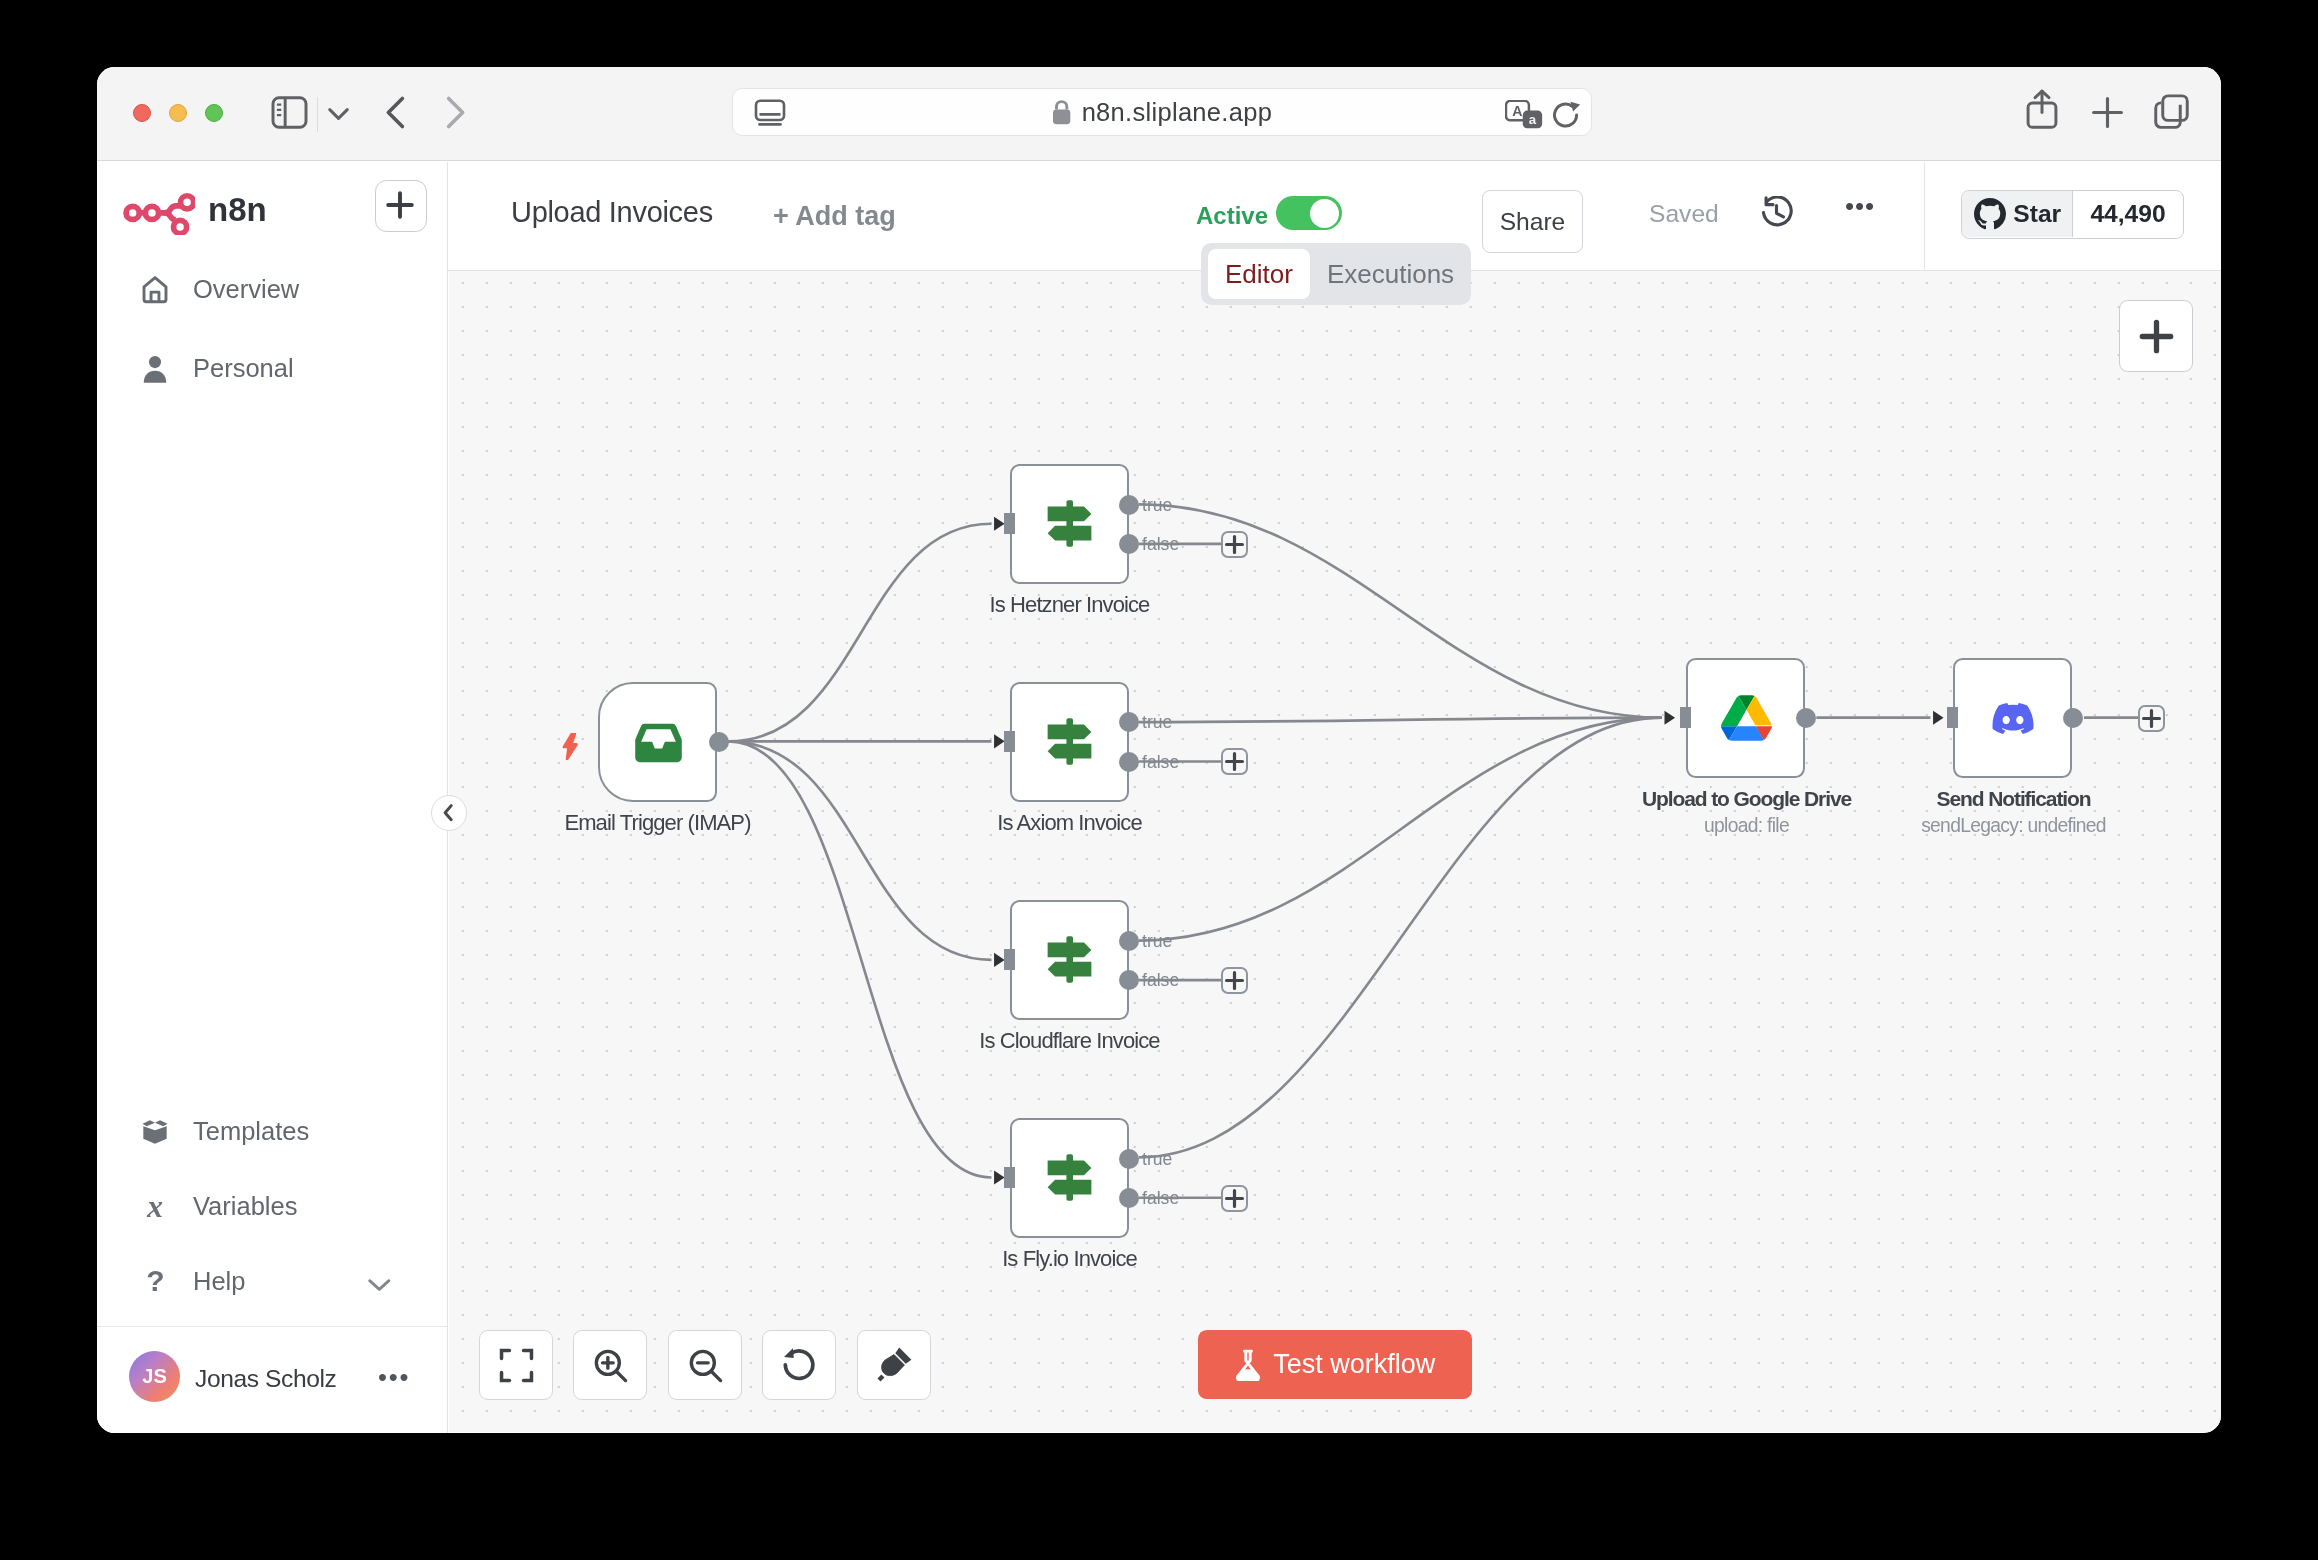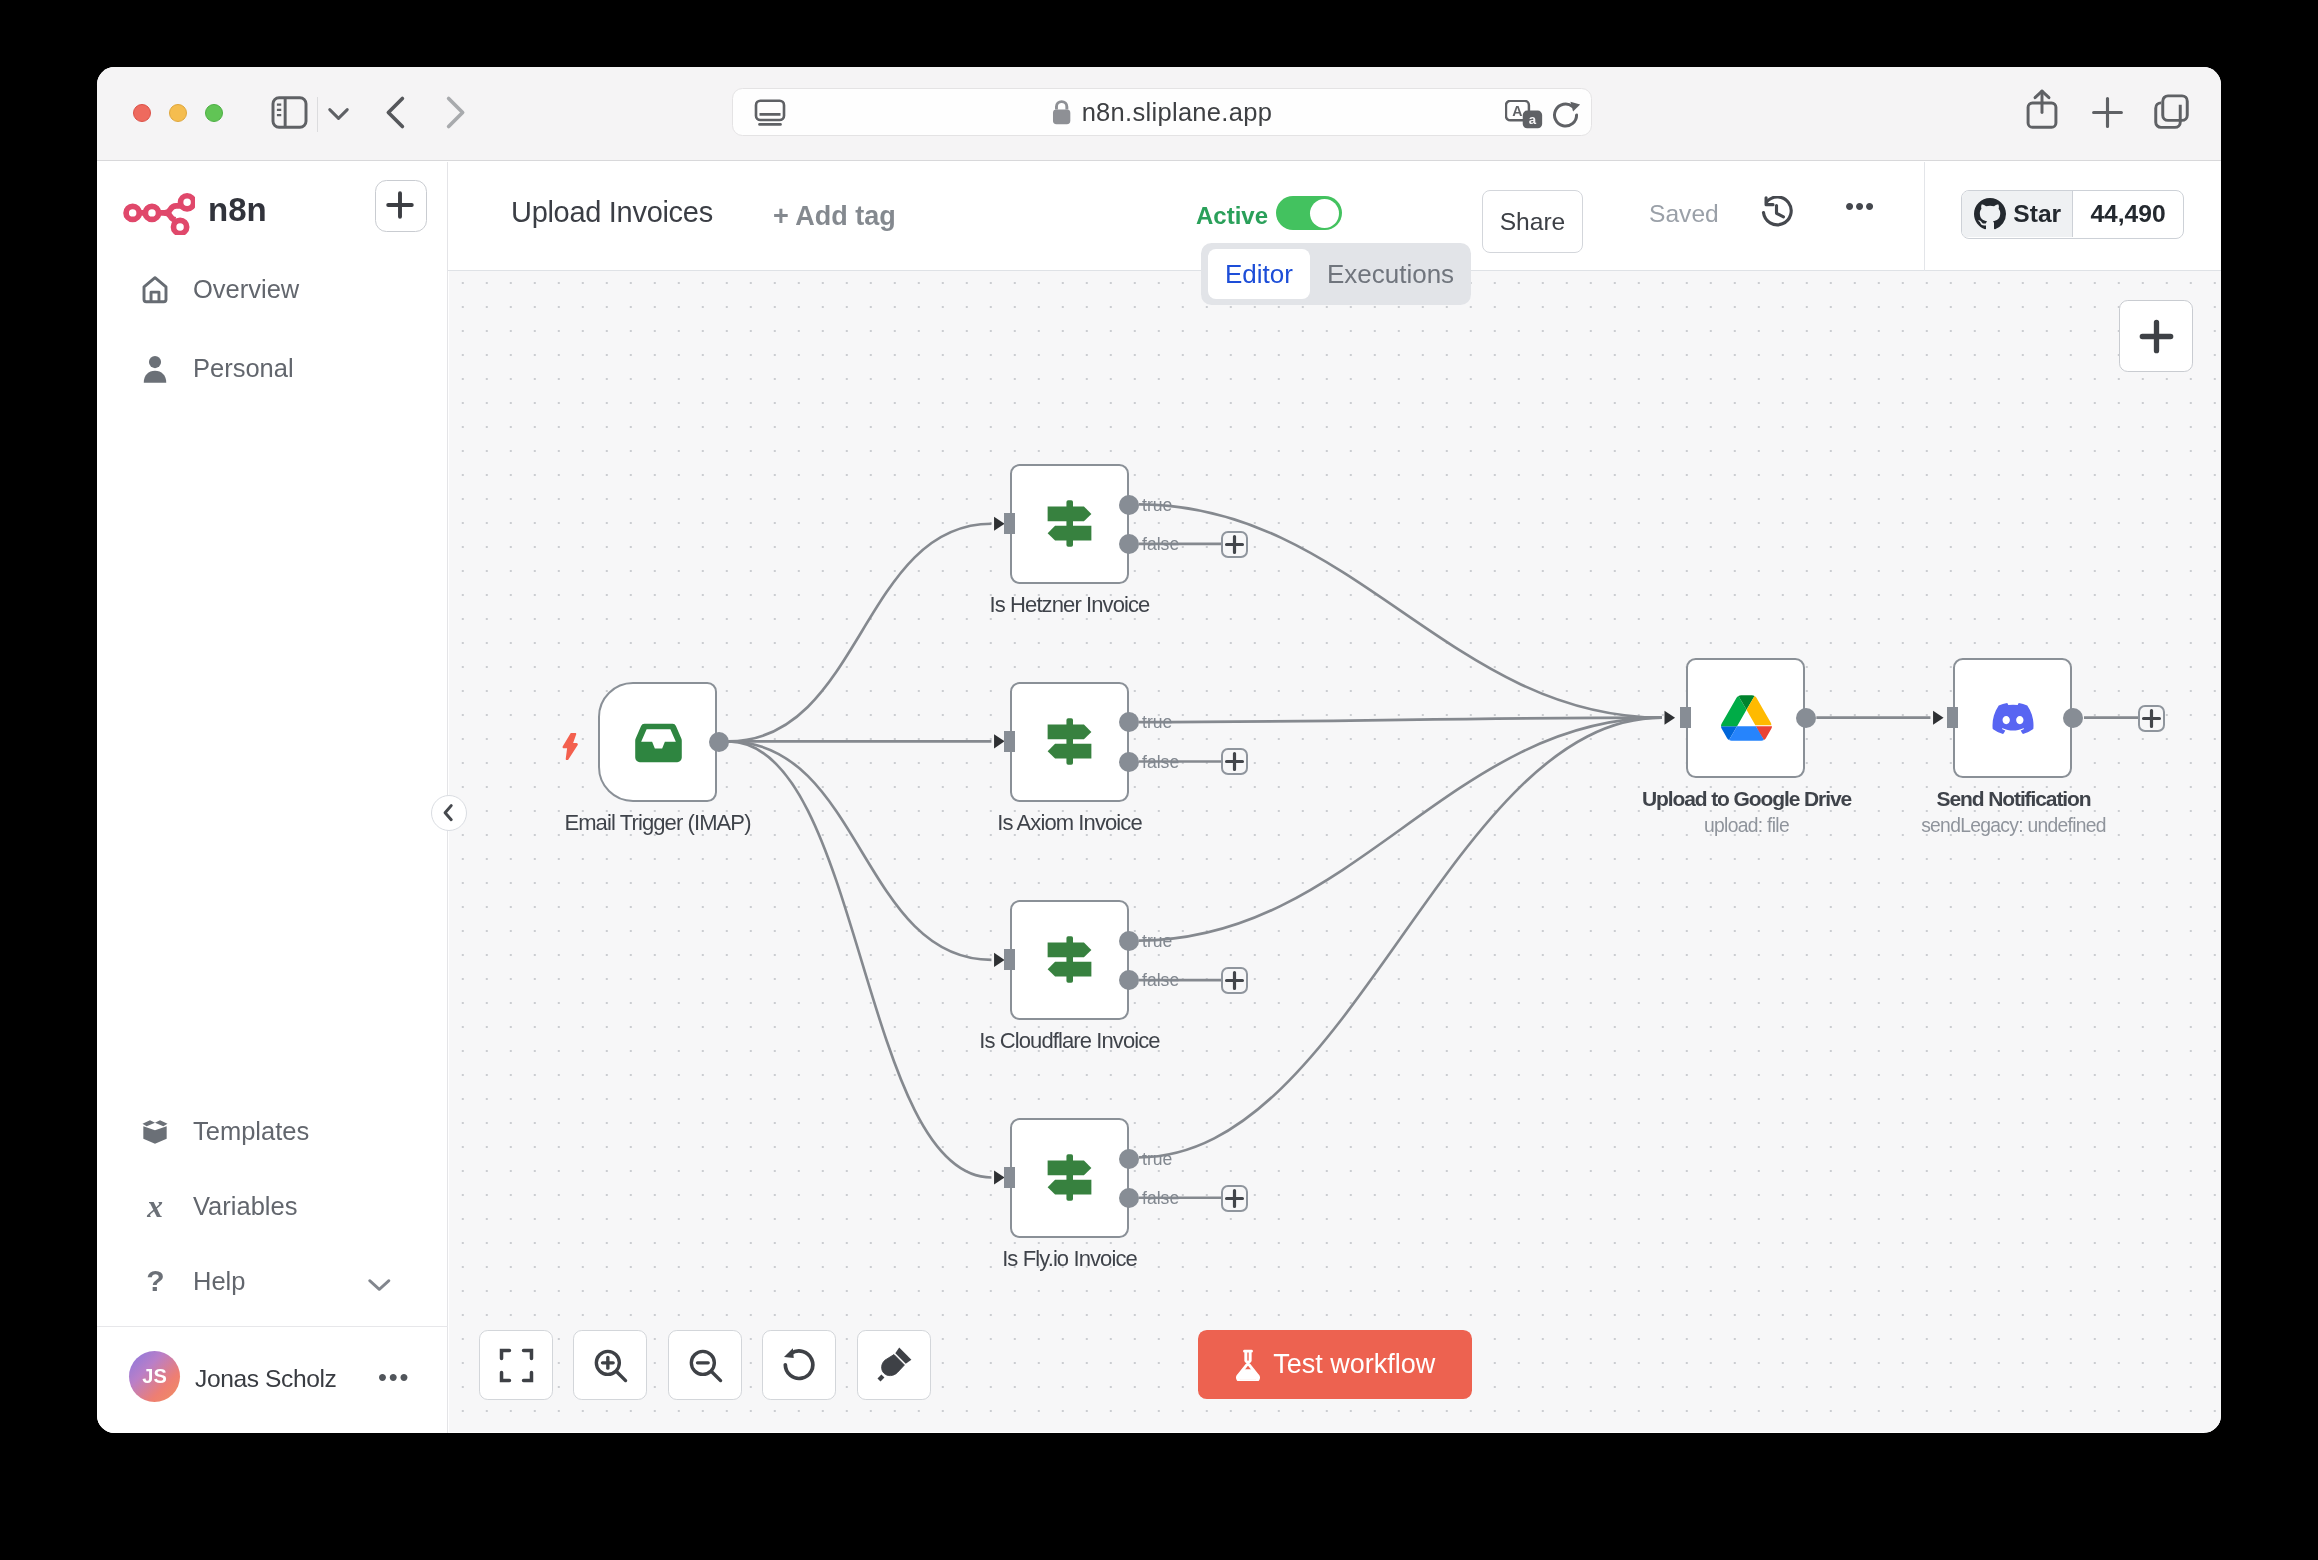--- a/index.html
+++ b/index.html
@@ -15,21 +15,21 @@
 #urlbar { position:absolute; left:635px; top:21px; width:860px; height:48px; background:#fefefe; border:0.9px solid #e4e3e4; border-radius:10.5px; }
 #urltext { position:absolute; left:0; right:0; top:0; bottom:0; display:flex; align-items:center; justify-content:center; color:#3e4043; font-size:25.5px; letter-spacing:0.3px; }
 
 #sidebar { position:absolute; left:0; top:95px; width:351px; height:1271px; background:#fff; border-right:0.9px solid #e4e4e7; }
 .navrow { position:absolute; left:0; width:351px; height:53px; display:flex; align-items:center; color:#62666d; font-size:25.5px; }
 .navrow .nicon { width:30px; margin-left:43px; margin-right:23px; display:flex; justify-content:center; }
 #plusbtn { position:absolute; left:278px; top:18.4px; width:52px; height:52px; border:1.8px solid #c9ccd1; border-radius:11.4px; color:#3c3e43; }
 
 #appheader { position:absolute; left:351px; top:95px; width:1773px; height:109px; background:#fff; border-bottom:0.9px solid #dfe2e6; }
 #tabs { position:absolute; left:1104px; top:176px; width:270px; height:62px; background:#e2e4e8; border-radius:10.5px; z-index:5; }
-#tabEditor { position:absolute; left:7px; top:6.1px; width:102px; height:50px; background:#fff; border-radius:8px; display:flex; align-items:center; justify-content:center; font-size:26px; color:#1d4ed8; }
+#tabEditor { position:absolute; left:7px; top:6.1px; width:102px; height:50px; background:#fff; border-radius:8px; display:flex; align-items:center; justify-content:center; font-size:26px; color:#7f1d1d; }
 #tabExec { position:absolute; left:109px; top:0; width:161px; height:62px; display:flex; align-items:center; justify-content:center; font-size:26px; color:#70757d; }
 .hbtn { position:absolute; border:1.8px solid #d3d6db; border-radius:8px; background:#fff; display:flex; align-items:center; justify-content:center; font-size:24.6px; color:#3d4046; }
 
 #canvas { position:absolute; left:352px; top:204px; width:1772px; height:1161px;
   background-color:#f7f7f8;
   background-image:radial-gradient(circle, #cbcdd1 1px, rgba(0,0,0,0) 1px);
   background-size:24px 24px; background-position:1.8px 0px; }
 .node { position:absolute; width:119px; height:120px; background:#fff; border:2.2px solid #8a9097; border-radius:9.7px; }
 .nodelabel { position:absolute; text-align:center; font-size:22px; color:#3f434a; width:351px; letter-spacing:-0.9px; }
 .nodesub { position:absolute; text-align:center; font-size:19.3px; color:#8f949c; width:351px; letter-spacing:-0.7px; }

